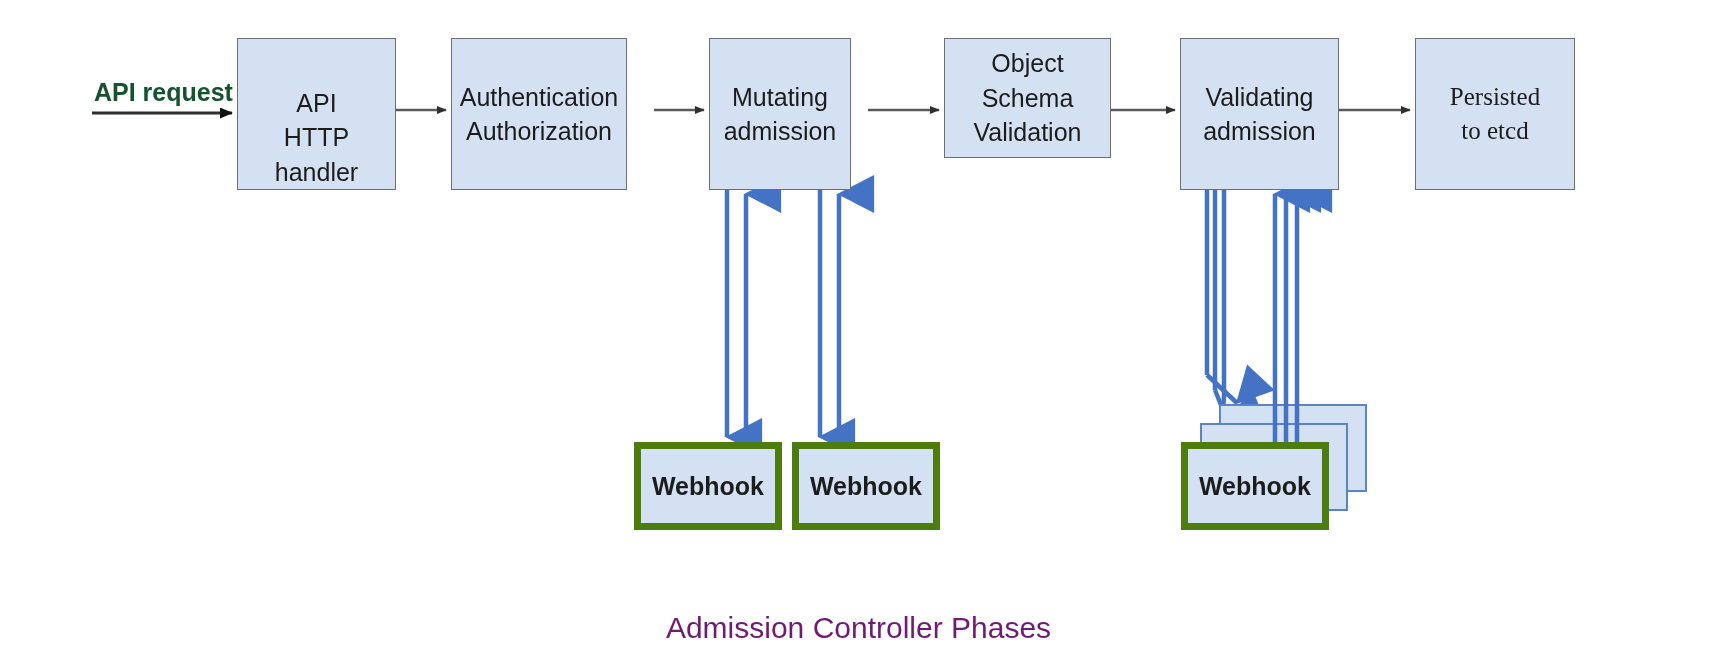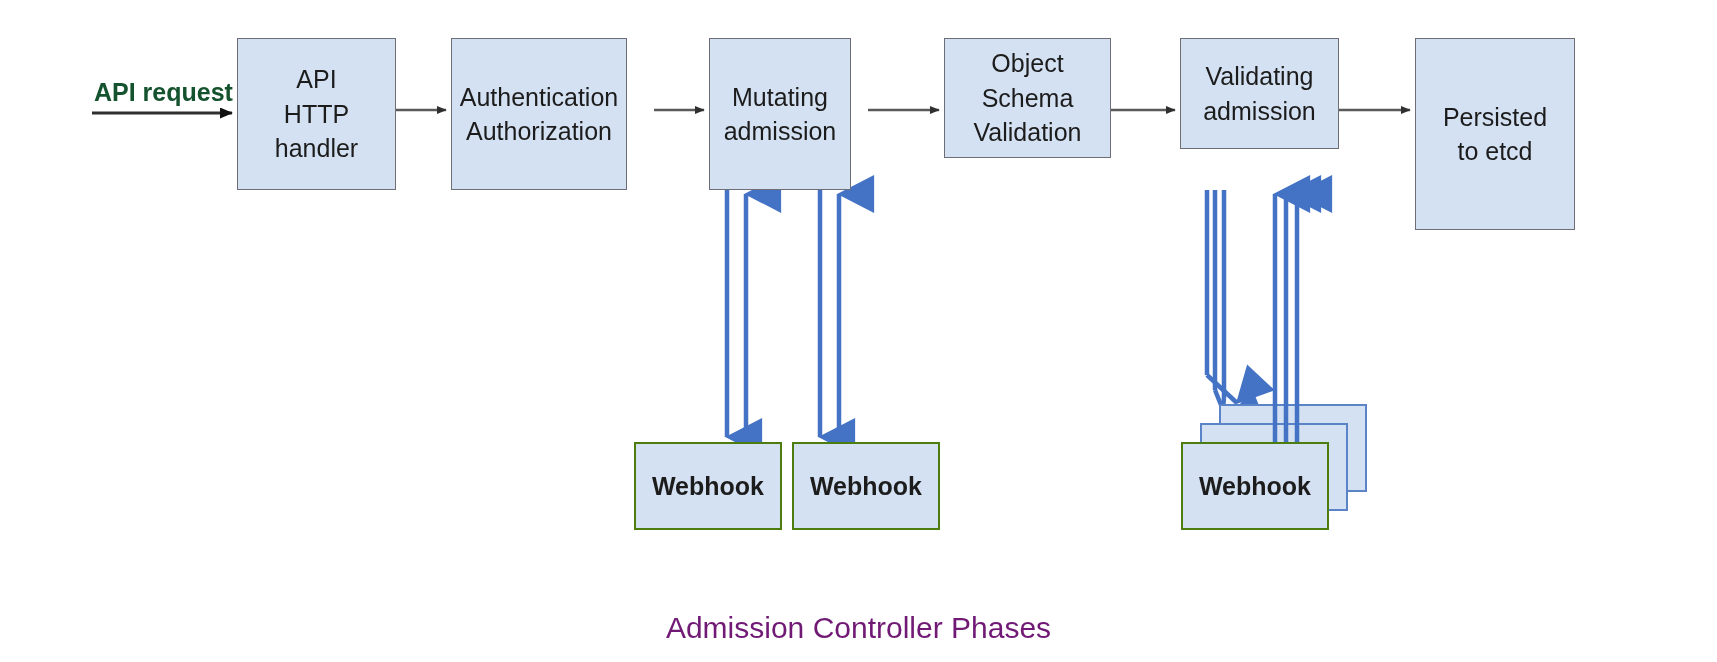--- a/index.html
+++ b/index.html
@@ -30,21 +30,21 @@
   }
   .phase-box {
     background: #d4e1f2;
     border: 1.5px solid #6e6e76;
     font-size: 25px;
     line-height: 1.38;
     color: #1c1c1c;
   }
   .webhook-box {
     background: #d4e1f2;
-    border: 2px solid #4d7c0f;
+    border: 7px solid #4d7c0f;
     font-size: 25px;
     font-weight: bold;
     color: #1c1c1c;
   }
   .webhook-ghost {
     position: absolute;
     box-sizing: border-box;
     background: #d4e1f2;
     border: 2px solid #5b83c8;
   }
@@ -161,43 +161,43 @@
       <line x1="868" y1="110" x2="939" y2="110" stroke="#5a5a5a" stroke-width="2.6" marker-end="url(#grayarrow)"></line>
     </g>
     <g>
       <line x1="1111" y1="110" x2="1175" y2="110" stroke="#5a5a5a" stroke-width="2.6" marker-end="url(#grayarrow)"></line>
     </g>
     <g>
       <line x1="1339" y1="110" x2="1410" y2="110" stroke="#5a5a5a" stroke-width="2.6" marker-end="url(#grayarrow)"></line>
     </g>
   </svg>
 
-  <div class="phase-box" style="left:237px; top:38px; width:159px; height:152px;">
+  <div class="phase-box" style="left:237px; top:38px; width:159px; height:152px;align-items:flex-end;">
     <span class="boxtext">API
 HTTP
 handler</span>
   </div>
   <div class="phase-box" style="left:451px; top:38px; width:176px; height:152px;">
     <span class="boxtext">Authentication
 Authorization</span>
   </div>
   <div class="phase-box" style="left:709px; top:38px; width:142px; height:152px;">
     <span class="boxtext">Mutating
 admission</span>
   </div>
   <div class="phase-box" style="left:944px; top:38px; width:167px; height:120px;">
     <span class="boxtext">Object
 Schema
 Validation</span>
   </div>
-  <div class="phase-box" style="left:1180px; top:38px; width:159px; height:111px;">
+  <div class="phase-box" style="left:1180px; top:38px; width:159px; height:152px;">
     <span class="boxtext">Validating
 admission</span>
   </div>
-  <div class="phase-box" style="left:1415px; top:38px; width:160px; height:192px;">
+  <div class="phase-box" style="left:1415px; top:38px; width:160px; height:152px;font-family:Liberation Serif, serif;">
     <span class="boxtext">Persisted
 to etcd</span>
   </div>
 
   <div class="api-label" style="left:94px; top:78px;">API request</div>
 
   <div class="caption" style="left:0px; top:605px; width:1717px;">Admission Controller Phases</div>
 
 </div>
 

